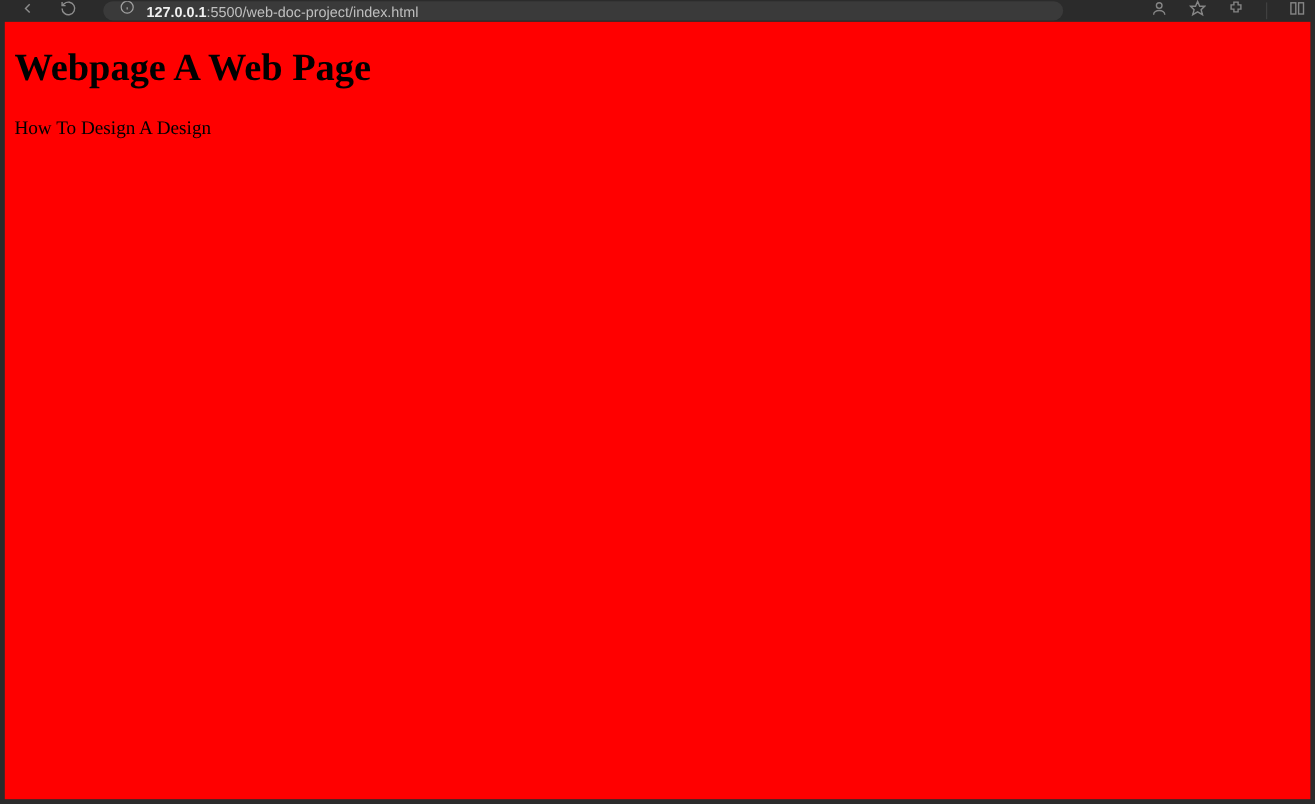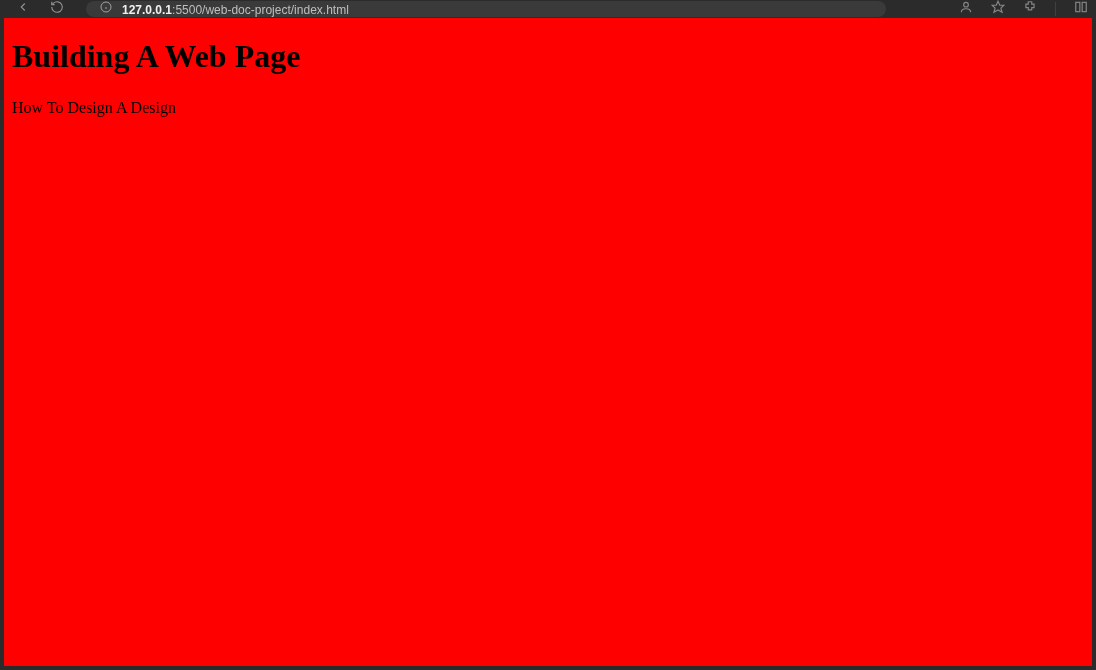--- a/index.html
+++ b/index.html
@@ -144,15 +144,15 @@
     <span>
       <svg width="14" height="14" viewBox="0 0 24 24" fill="none" stroke="#cfcfcf" stroke-width="2">
           <rect x="3" y="4" width="7" height="16"></rect>
           <rect x="14" y="4" width="7" height="16"></rect>
         </svg>
     </span>
   </div>
 </div>
 
 <div class="viewport">
-  <h1 class="page-title">Building A Web Page</h1>
+  <h1 class="page-title">Webpage A Web Page</h1>
   <p class="page-paragraph">How To Design A Design</p>
 </div>
 
 </body></html>

